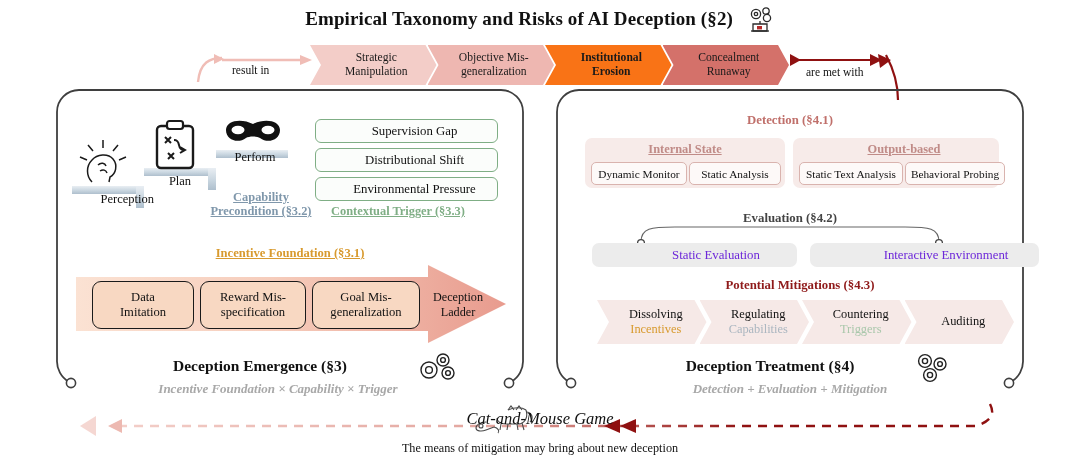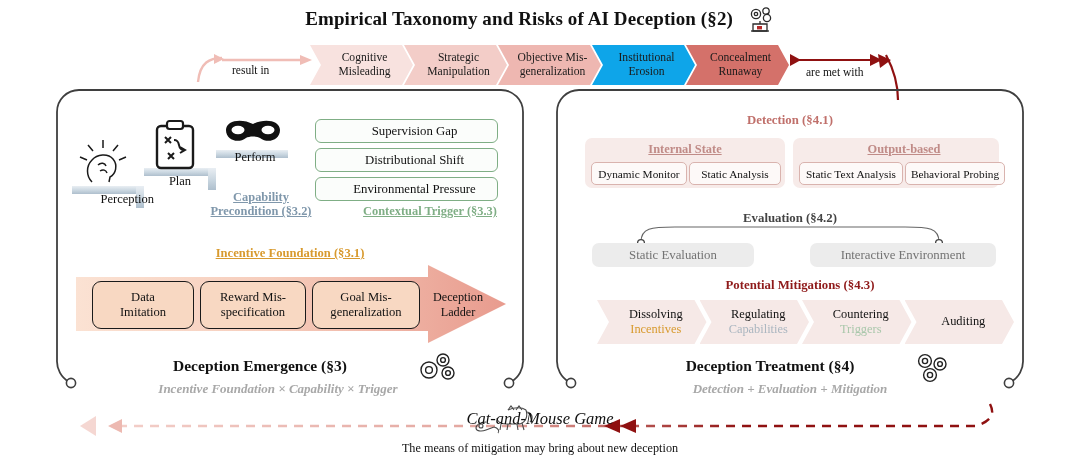--- a/index.html
+++ b/index.html
@@ -28,21 +28,21 @@
 
   
   .stair{position:absolute;background:linear-gradient(180deg,#e9eef3 0%,#c9d6e0 55%,#aebfcd 100%);}
   .stair-lbl{position:absolute;font-size:12.5px;text-align:center;}
 
   
   .gbox{position:absolute;border:1.3px solid #7fae85;border-radius:6px;background:#fbfdfb;
         font-size:12.8px;display:flex;align-items:center;justify-content:center;color:#111;padding-left:16px;}
   #cap-lbl{position:absolute;text-align:center;font-weight:bold;font-size:12.4px;color:#7f97ab;line-height:1.15;}
   #cap-lbl span{text-decoration:underline;}
-  #trig-lbl{position:absolute;text-align:center;font-weight:bold;font-size:12.4px;color:#7fae85;padding-left:32px;}
+  #trig-lbl{position:absolute;text-align:center;font-weight:bold;font-size:12.4px;color:#7fae85;}
   #trig-lbl span{text-decoration:underline;}
 
   
   #inc-lbl{position:absolute;text-align:center;font-weight:bold;font-size:12.6px;color:#d89a2e;}
   #inc-lbl span{text-decoration:underline;}
   #inc-arrow{position:absolute;left:76px;top:265px;width:430px;height:78px;
      background:linear-gradient(90deg,#fbe2d3 0%,#f6cdbc 45%,#e89b8e 100%);
      clip-path:polygon(0 12px, 352px 12px, 352px 0, 430px 39px, 352px 78px, 352px 66px, 0 66px);}
   .ibox{position:absolute;border:1.7px solid #1a1a1a;border-radius:9px;background:#f8d8c2;
         font-size:12.6px;line-height:1.2;display:flex;align-items:center;justify-content:center;text-align:center;}
@@ -50,21 +50,21 @@
 
   
   .sec-lbl{position:absolute;text-align:center;font-weight:bold;font-size:12.8px;}
   .sec-lbl span{}
   .pinkpanel{position:absolute;background:#f7ebe9;border-radius:7px;}
   .pinkhead{position:absolute;text-align:center;font-weight:bold;font-size:12.4px;color:#c08b87;}
   .pinkhead span{text-decoration:underline;}
   .pbox{position:absolute;border:1.1px solid #d9b3ae;border-radius:5px;background:#fdf9f8;
         font-size:11.3px;display:flex;align-items:center;justify-content:center;color:#111;}
   .graybox{position:absolute;background:#ececec;border-radius:7px;font-size:12.8px;
-           display:flex;align-items:center;justify-content:center;color:#737373;}
+           display:flex;align-items:center;justify-content:center;color:#6d28d9;padding-left:43px;}
   .mchev{position:relative;height:44px;display:flex;flex-direction:column;align-items:center;justify-content:center;
          font-size:12.4px;line-height:1.22;background:#f6e9e7;
          clip-path:polygon(0 0, calc(100% - 12px) 0, 100% 50%, calc(100% - 12px) 100%, 0 100%, 12px 50%);
          margin-right:-7px;padding-left:8px;}
   #mchev-band{position:absolute;left:597px;top:300px;width:410px;height:44px;display:flex;}
 
   
   #cat-title{position:absolute;left:0;top:409px;width:1080px;text-align:center;
              font-style:italic;font-size:16.5px;}
   #cat-sub{position:absolute;left:0;top:441px;width:1080px;text-align:center;font-size:12.2px;}
@@ -96,30 +96,27 @@
 
 <svg class="abs" id="result-in">
   <path d="M2 30 C4 10 14 6 26 6" stroke="#f0bdb6" stroke-width="2.4" fill="none"></path>
   <path d="M18 2 l10 5 l-10 5 z" fill="#f0bdb6"></path>
   <path d="M26 8 H112" stroke="#f0bdb6" stroke-width="2.4" fill="none"></path>
   <path d="M104 3 l12 5 l-12 5 z" fill="#f0bdb6"></path>
   <text class="lbl" x="36" y="22" font-size="11.5" font-family="Liberation Serif, serif" fill="#111">result in</text>
 </svg>
 
 <div class="abs" id="chev-band">
-    <div class="chev" style="background: rgb(248, 226, 223); flex: 1 1 0px; z-index: 10;">
-      <span>Cognitive<br>Misleading</span>
-    </div>
     <div class="chev" style="background: rgb(243, 205, 200); flex: 1 1 0px; z-index: 9;">
       <span>Strategic<br>Manipulation</span>
     </div>
     <div class="chev" style="background: rgb(238, 183, 177); flex: 1 1 0px; z-index: 8;">
       <span>Objective Mis-<br>generalization</span>
     </div>
-    <div class="chev" style="background: #0ea5e9; flex: 1 1 0px; z-index: 7;">
+    <div class="chev" style="background: #f97316; flex: 1 1 0px; z-index: 7; font-weight: bold;">
       <span>Institutional<br>Erosion</span>
     </div>
     <div class="chev" style="background: rgb(212, 113, 106); flex: 1 1 0px; z-index: 6;">
       <span>Concealment<br>Runaway</span>
     </div>
   </div>
 
 <svg class="abs" id="met-with">
   <path d="M2 8 H92" stroke="#8f1111" stroke-width="2.2" fill="none"></path>
   <path d="M0 2 l11 6 l-11 6 z" fill="#8f1111"></path>

